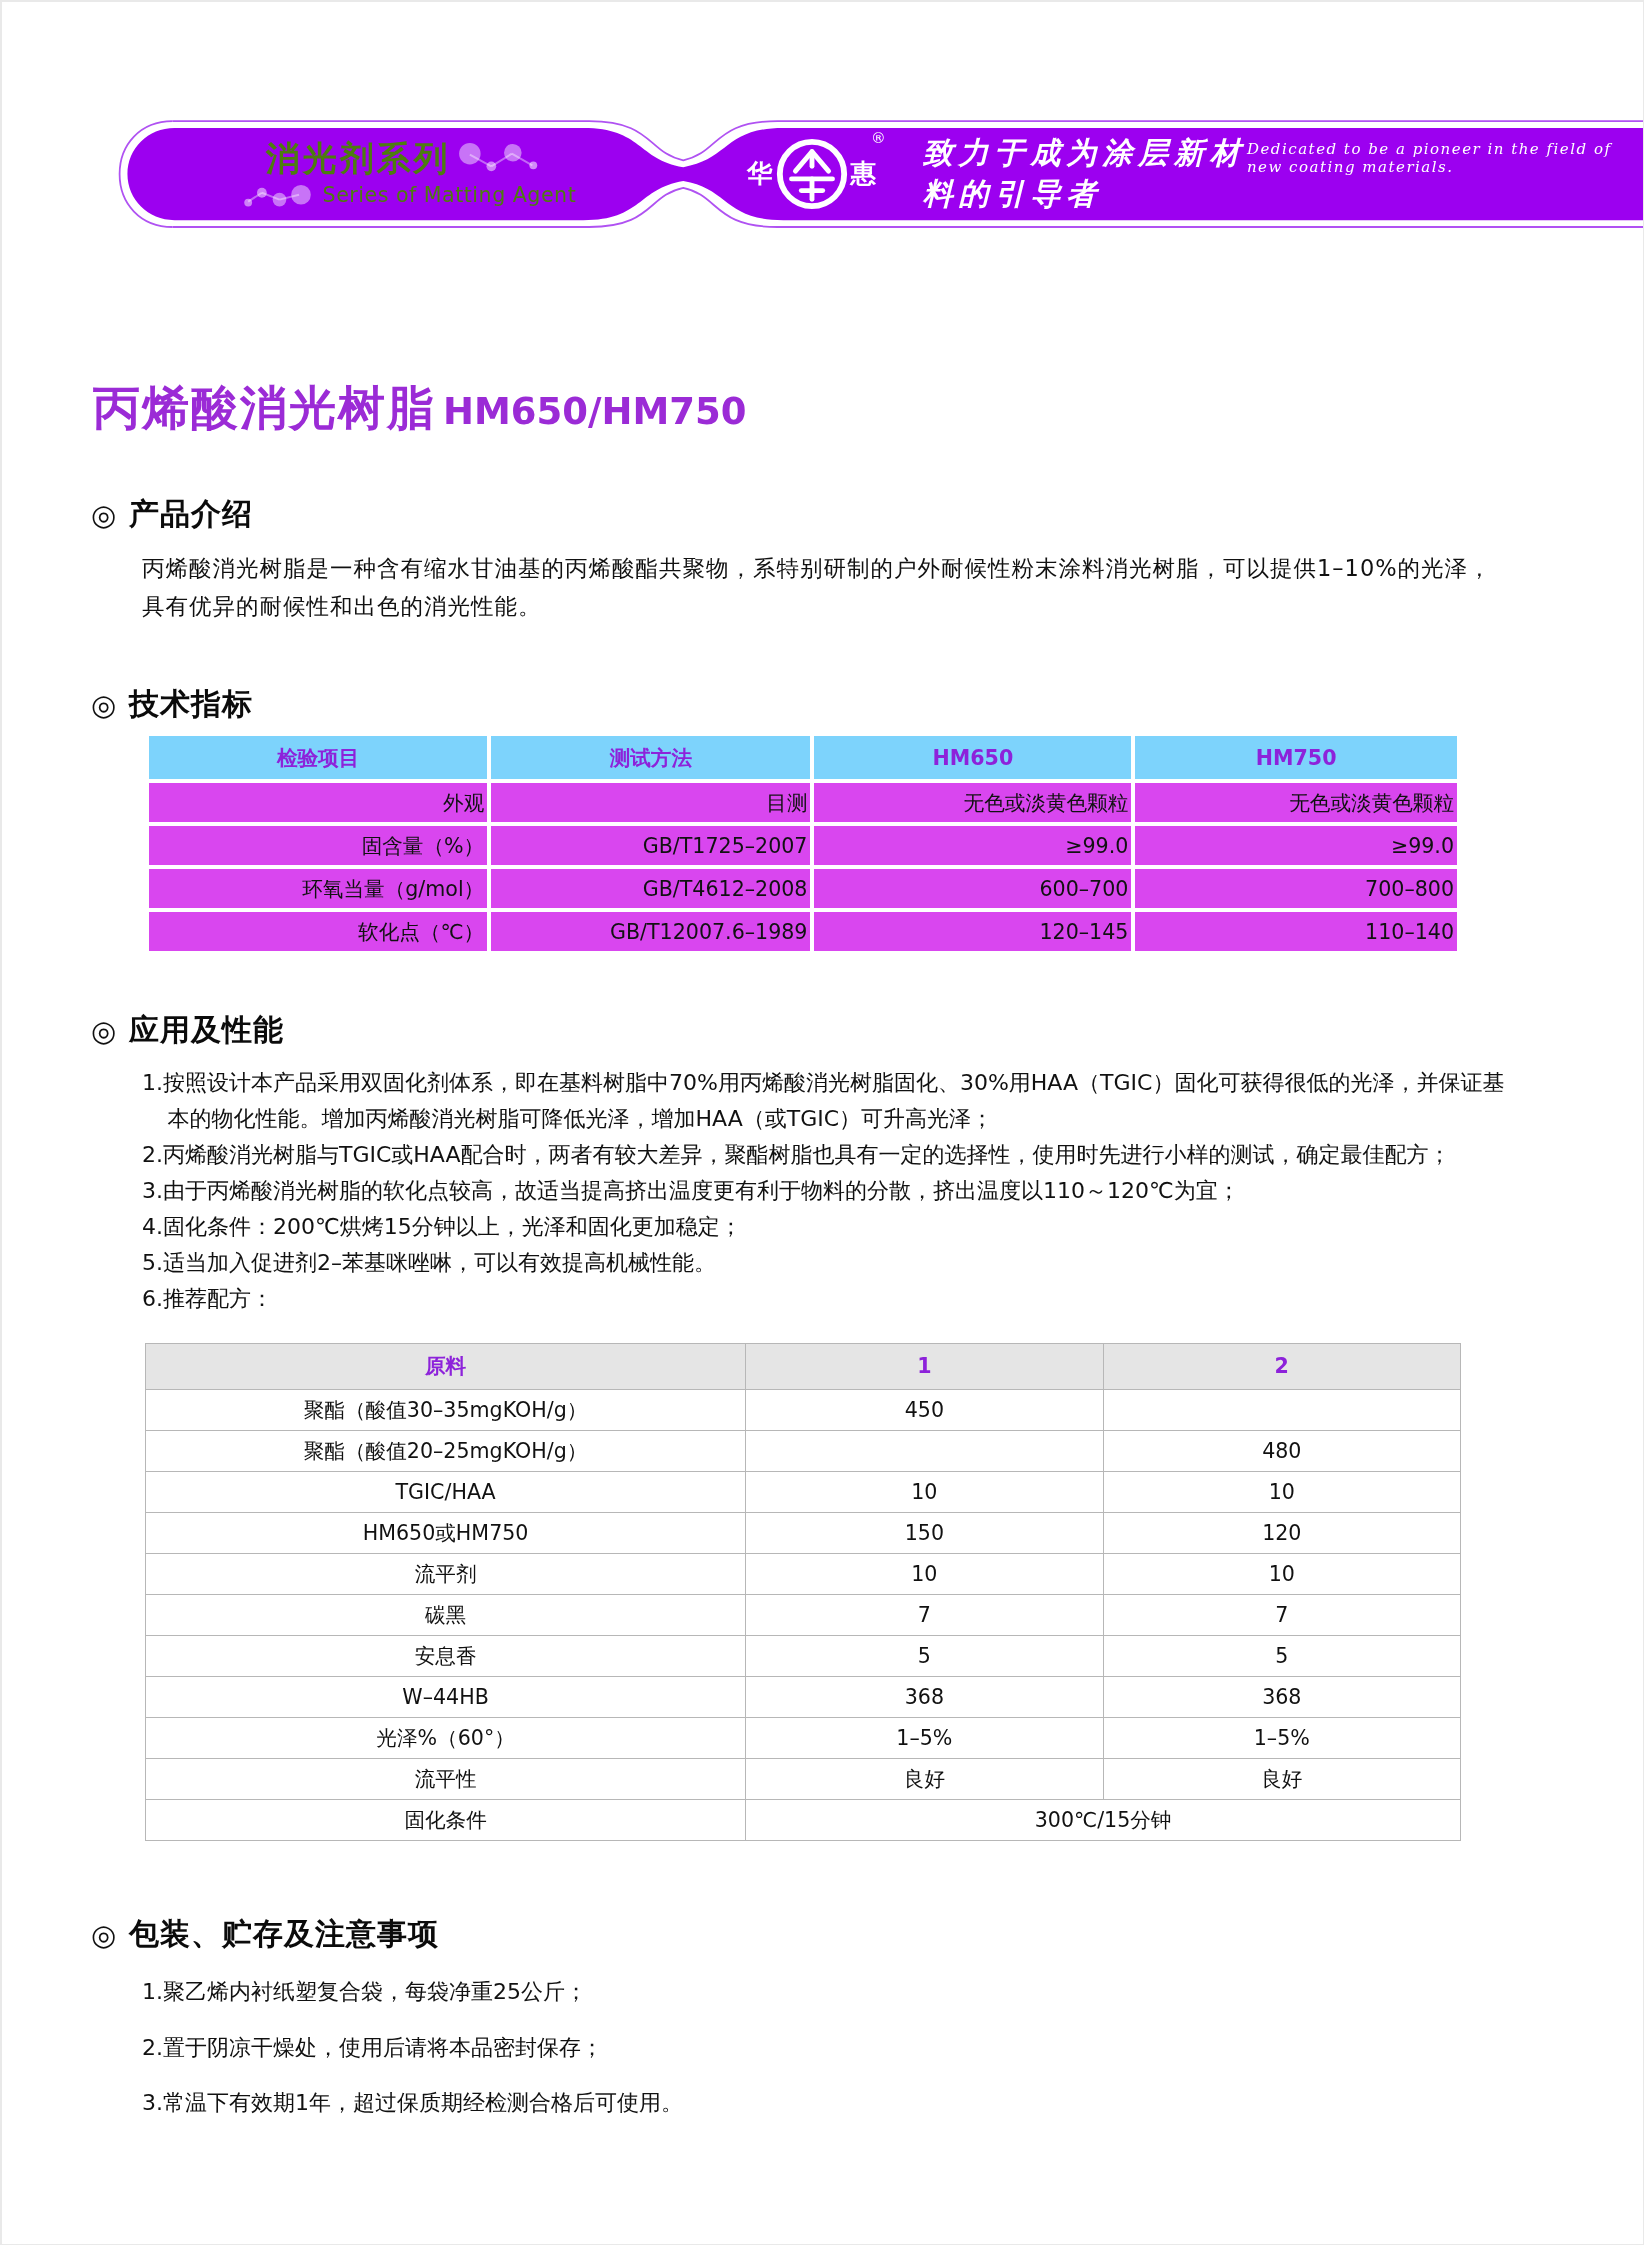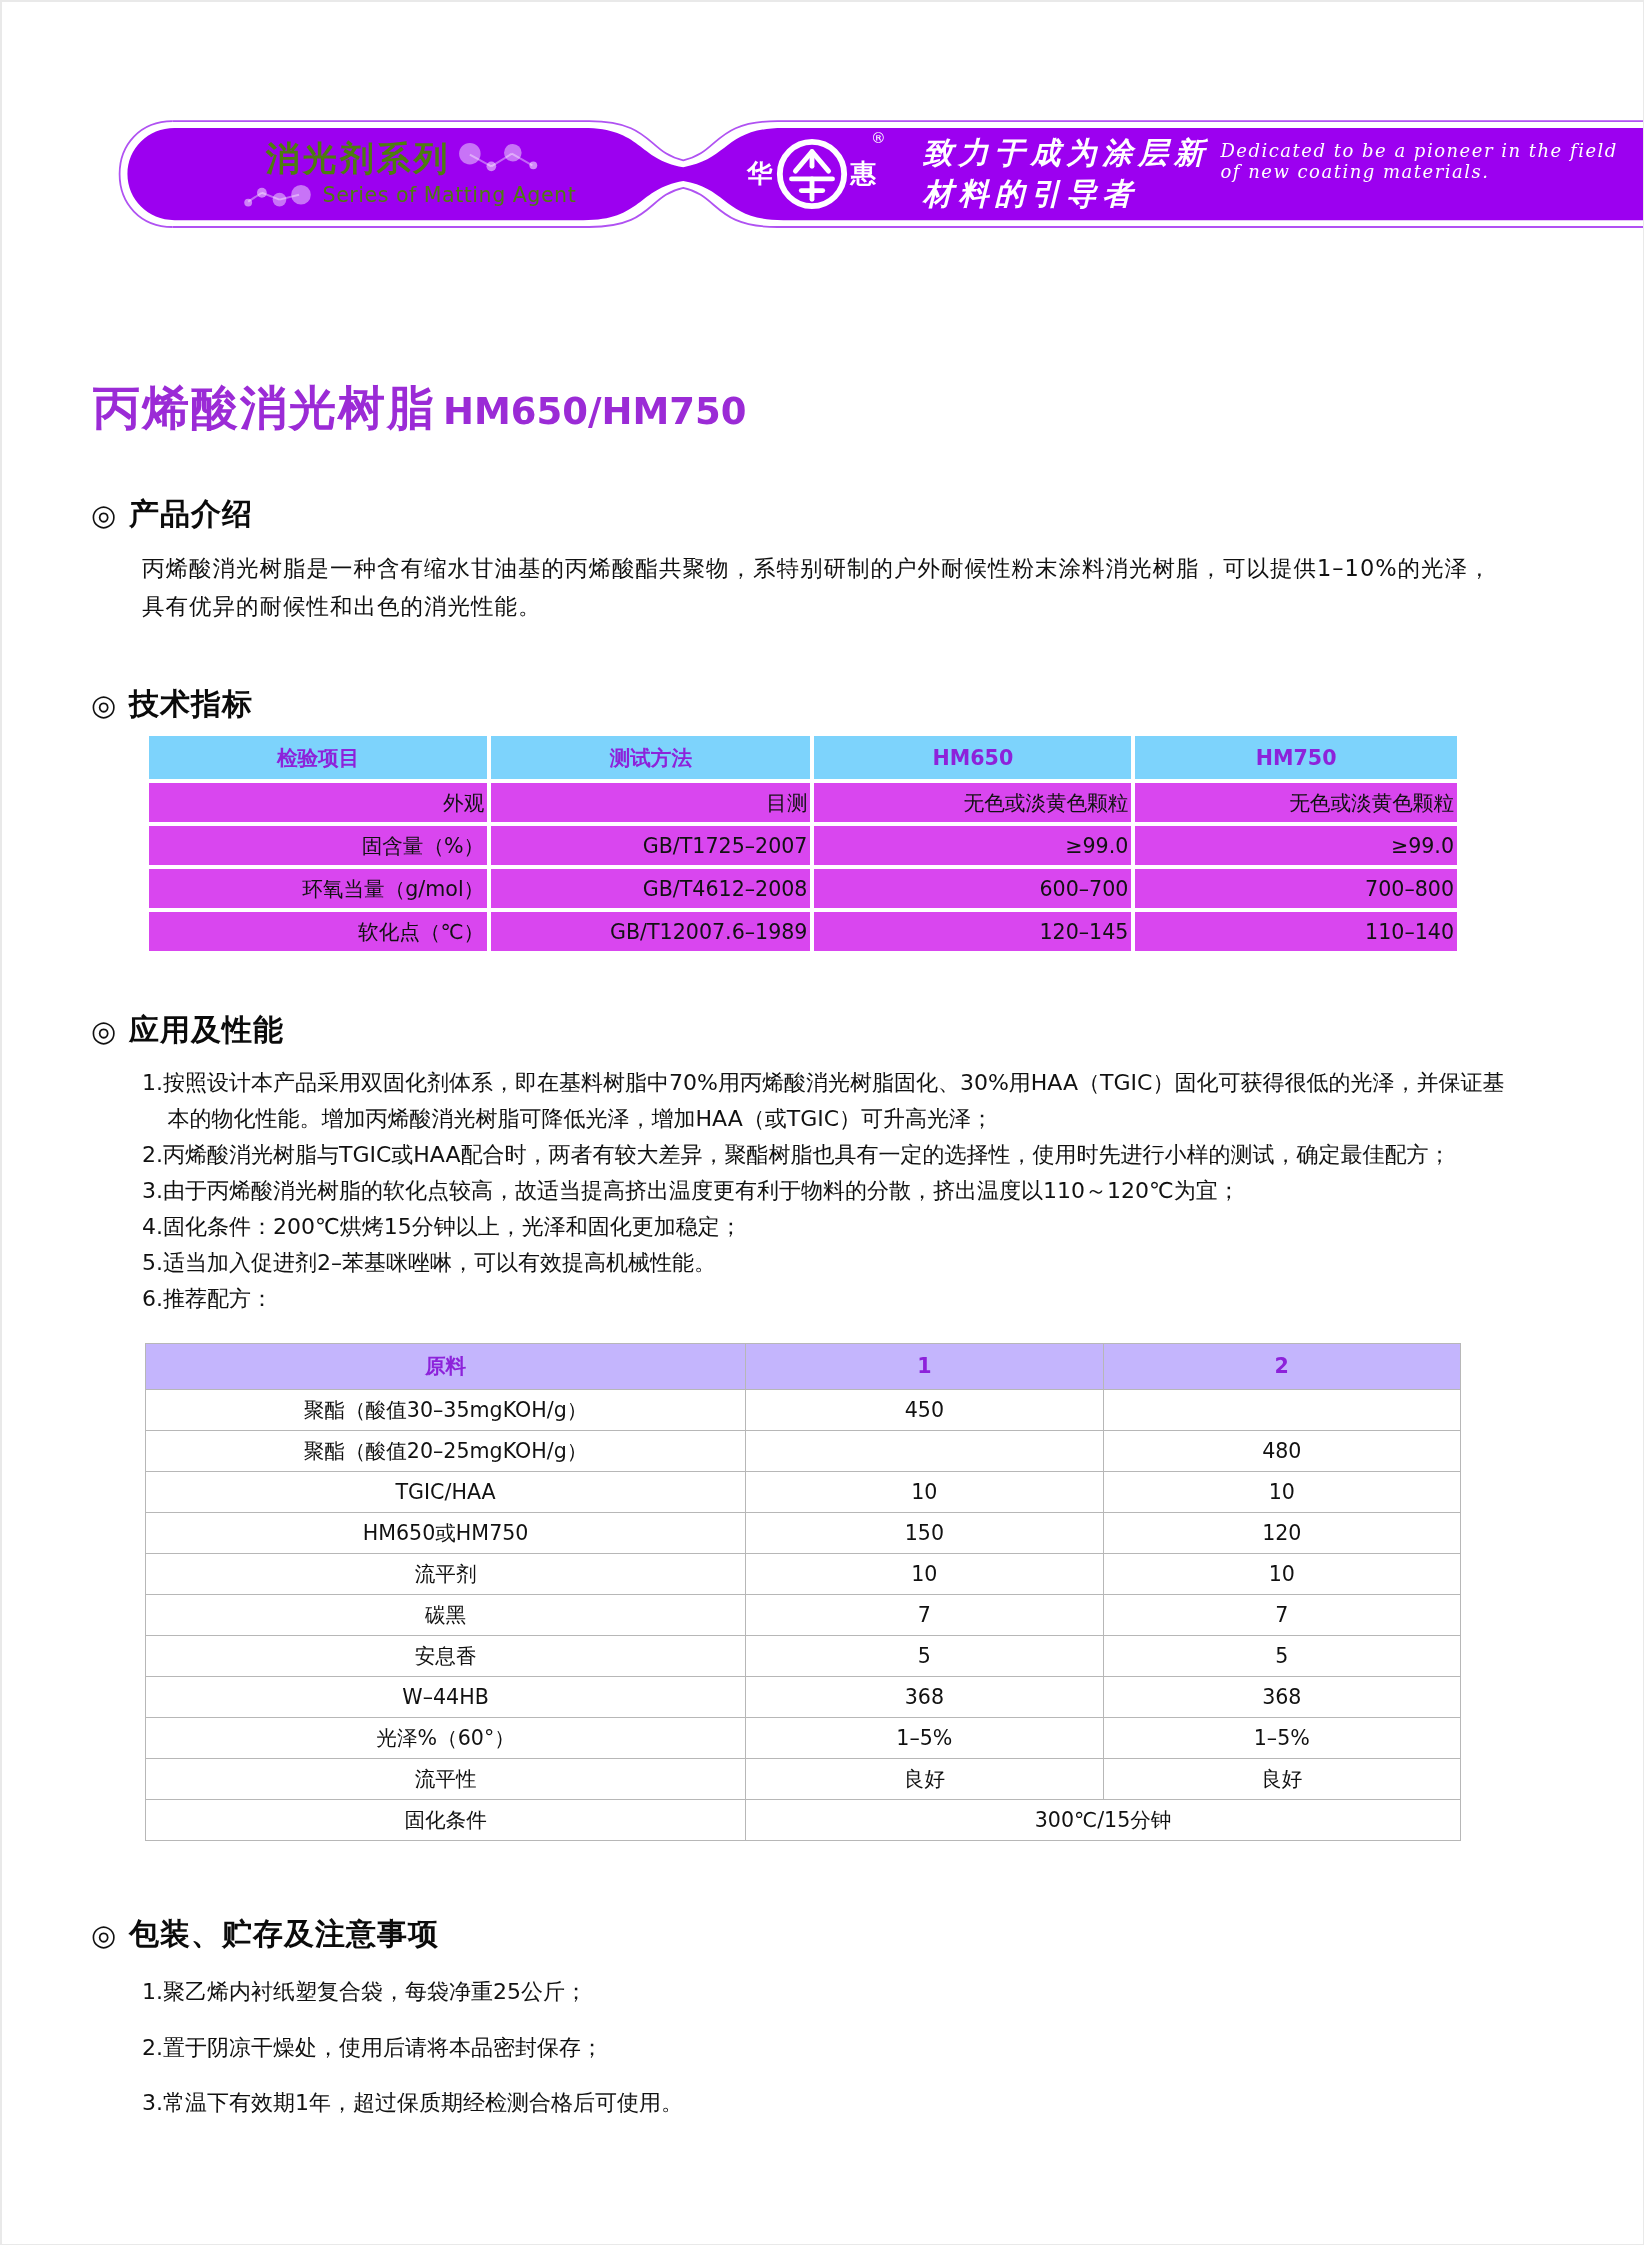--- a/index.html
+++ b/index.html
@@ -19,21 +19,21 @@
   .series-subtitle{font-size:20.6px;letter-spacing:0.5px;}
   .banner-right{position:absolute;left:747px;top:11.8px;right:25.5px;height:92px;
     display:flex;align-items:center;gap:33px;color:#fff;}
   .logo-group{display:flex;align-items:center;position:relative;padding-right:13.7px;}
   .logo-cn{font-size:25.5px;font-weight:bold;letter-spacing:0;}
   .logo-reg{position:absolute;top:-5.9px;right:3.9px;font-size:14.7px;}
   .slogans{display:flex;}
   .slogan-cn{font-family:"DejaVu Serif","Liberation Serif",serif;font-style:italic;font-weight:bold;
     font-size:30px;letter-spacing:5.9px;}
   .slogan-en{font-family:"DejaVu Serif","Liberation Serif",serif;font-style:italic;
-    font-size:18px;letter-spacing:1.5px;margin-top:6.9px;}
+    font-size:15px;letter-spacing:1.5px;margin-top:6.9px;}
 
   
   .content{position:absolute;top:0;left:0;right:0;padding-top:377px;}
   .page-title{margin-left:93px;display:flex;align-items:baseline;gap:7px;color:#9b2bd6;}
   .title-cn{font-size:47px;font-weight:bold;letter-spacing:2px;}
   .title-model{font-size:37px;font-weight:bold;}
 
   .section-heading{display:flex;align-items:center;gap:12.7px;margin-left:91px;}
   .section-bullet{font-size:29px;line-height:1;color:#111;transform:translateY(1px);}
   .section-heading h2{font-size:30px;font-weight:bold;color:#0b0b0b;margin:0;letter-spacing:1px;}
@@ -50,21 +50,21 @@
   .specs-table th:nth-child(2){width:24.6%;}
   .specs-table th:nth-child(3){width:24.4%;}
   .specs-table th:nth-child(4){width:24.8%;}
 
   .app-heading{margin-top:55px;}
   .app-list{margin:13.7px 125px 0 142px;font-size:22px;line-height:36px;color:#111;}
   .app-list .list-item{padding-left:25.5px;text-indent:-25.5px;}
 
   .formula-table{border-collapse:collapse;margin-top:25.5px;}
   .formula-table th,.formula-table td{border:1px solid #b7b7b7;text-align:center;padding:0 5.9px;}
-  .formula-table th{background:#c4b5fd;color:#8d22da;font-weight:bold;height:45px;}
+  .formula-table th{background:#e5e5e5;color:#8d22da;font-weight:bold;height:45px;}
   .formula-table td{background:#ffffff;color:#111;height:40px;}
   .formula-table th:nth-child(1){width:46%;}
   .formula-table th:nth-child(2){width:27%;}
   .formula-table th:nth-child(3){width:27%;}
 
   .pack-heading{margin-top:73px;}
   .pack-list{margin:21.6px 127px 0 142px;font-size:22px;color:#111;}
   .pack-list .list-item{margin-bottom:23.5px;line-height:32px;}
 </style>
 </head>

